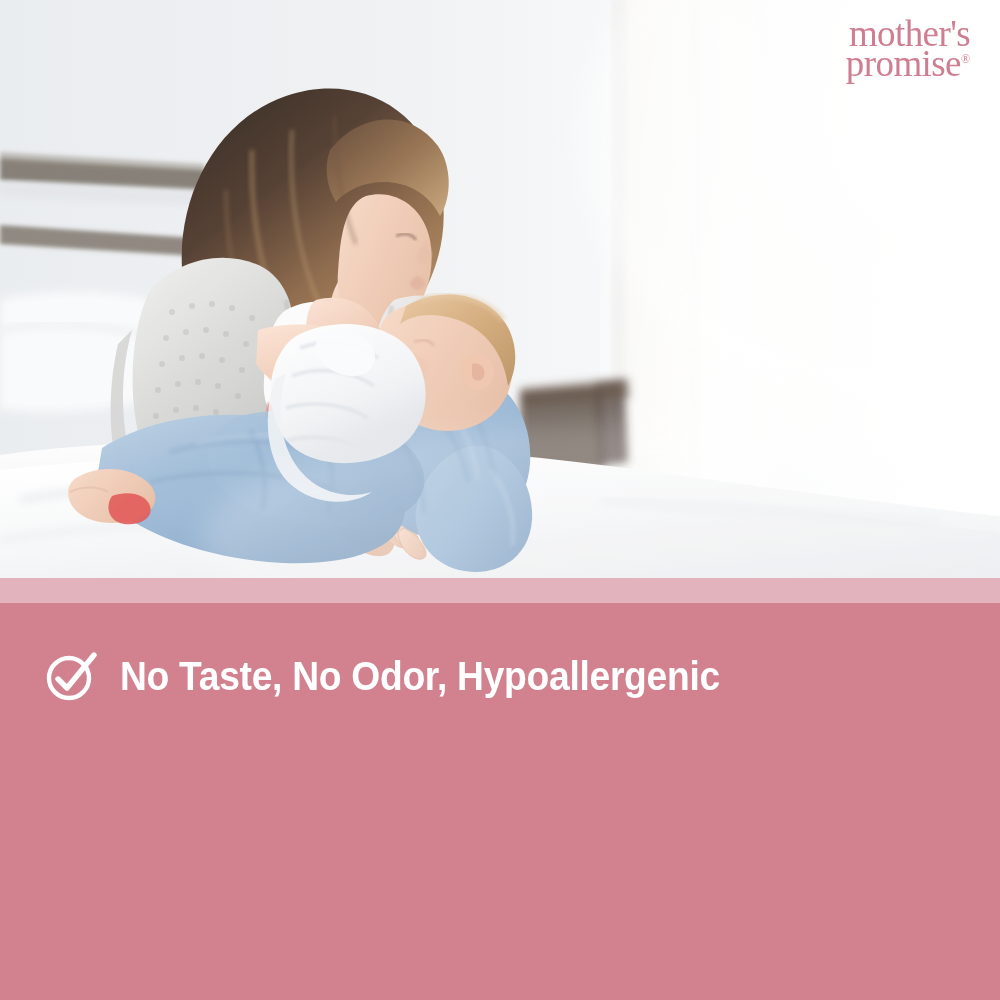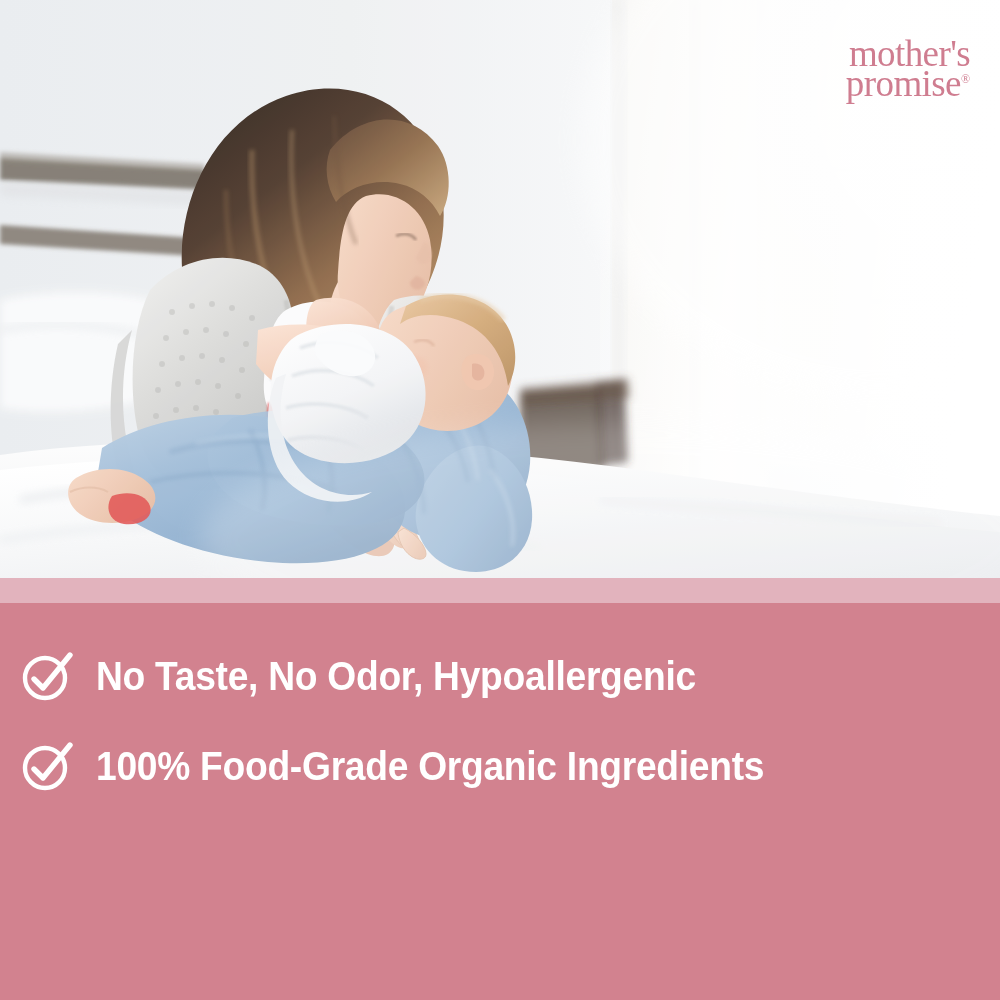--- a/index.html
+++ b/index.html
@@ -13,36 +13,36 @@
   .photo { position:absolute; left:0; top:0; width:1000px; height:578px;
            overflow:hidden; background:#f2f3f5; }
   .photo svg { display:block; width:1000px; height:578px; }
 
   
   .logo { position:absolute; right:30px; top:18px; text-align:right;
           line-height:0.88; color:#cf7d90; user-select:none; }
   .logo .l1, .logo .l2 {
       font-family:"Liberation Serif", "DejaVu Serif", serif;
       font-size:37px; font-weight:400; letter-spacing:-0.6px;
-      display:block; white-space:nowrap;margin-top:20px; }
+      display:block; white-space:nowrap; }
   .logo .l2 { margin-top:-3px; }
   .logo .reg { font-size:12px; vertical-align:super; letter-spacing:0; }
 
   
   .heart-o { position:absolute; pointer-events:none; }
 
   
   .band-light { position:absolute; left:0; top:578px; width:1000px; height:25px;
                 background:#e2b3bd; }
   .band-main  { position:absolute; left:0; top:603px; width:1000px; height:397px;
                 background:#d2828f; }
 
   
   .benefits { position:absolute; left:0; top:603px; width:1000px; height:397px;
-              padding:28px 0 0 20px; }
+              padding:28px 0 0 44px; }
   .brow { display:flex; align-items:center; height:90px; }
   .brow .tick { flex:0 0 auto; width:52px; height:52px; margin-right:24px;
                 position:relative; }
   .brow .tick svg { display:block; width:52px; height:52px; overflow:visible; }
   .brow .btext { color:#ffffff; font-size:40px; font-weight:700;
                  letter-spacing:-0.3px; white-space:pre;
                  font-family:"Liberation Sans", sans-serif;
                  transform:scaleX(0.93); transform-origin:left center; }
 </style>
 </head>
@@ -440,25 +440,16 @@
         <svg viewBox="0 0 52 52">
           <circle cx="25" cy="28" r="20" fill="none" stroke="#ffffff" stroke-width="4.4"></circle>
           <path d="M14,29 L23,38 L50,5" fill="none" stroke="#ffffff" stroke-width="5.4" stroke-linecap="round" stroke-linejoin="round"></path>
           <path d="M33,10 L50,5 L45,21" fill="#d2828f" stroke="none" opacity="0"></path>
         </svg>
       </span>
       <span class="btext">No Taste, No Odor, Hypoallergenic</span>
     </div>
 
 
-    <div class="brow">
-      <span class="tick">
-        <svg viewBox="0 0 52 52">
-          <circle cx="25" cy="28" r="20" fill="none" stroke="#ffffff" stroke-width="4.4"></circle>
-          <path d="M14,29 L23,38 L50,5" fill="none" stroke="#ffffff" stroke-width="5.4" stroke-linecap="round" stroke-linejoin="round"></path>
-        </svg>
-      </span>
-      <span class="btext">100% Food-Grade Organic Ingredients</span>
-    </div>
 
 
   </div>
 </div>
 
 </body></html>

